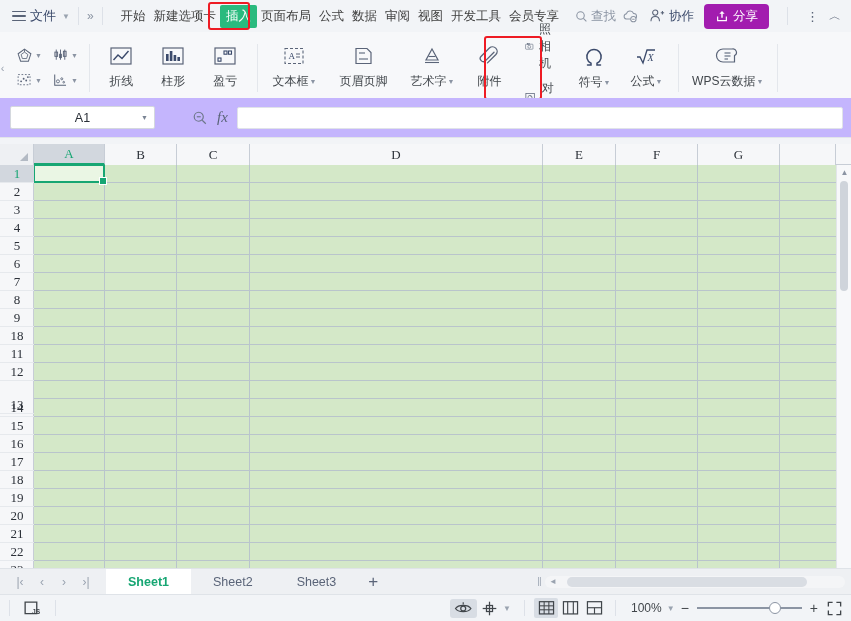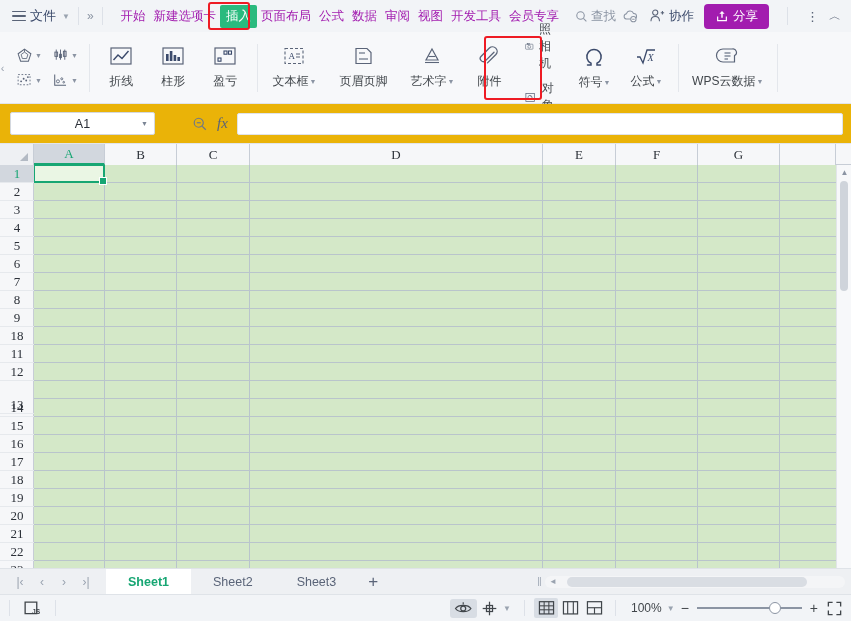--- a/index.html
+++ b/index.html
@@ -23,21 +23,21 @@
     display: flex; align-items: center; gap: 4px;
     margin-left: 12px; color: #3b4a6b; font-size: 13px;
   }
   .hamburger { display: inline-block; width: 14px; }
   .hamburger i { display: block; height: 1.5px; background: #5a6478; margin: 3px 0; border-radius: 1px;}
   .caret-sm { font-size: 8px; color: #9aa3b0; margin-left:2px;}
   .vsep { width: 1px; height: 18px; background: #dde1e8; margin: 0 8px; }
   .chev-dbl { color: #8b94a3; font-size: 12px; }
   .menu-items { display: flex; align-items: center; gap: 0px; margin-left: 6px; }
   .menu-item {
-    padding: 3px 4px; font-size: 12.5px; color: #a21caf; white-space: nowrap;
+    padding: 3px 4px; font-size: 12.5px; color: #404040; white-space: nowrap;
     position: relative; border-radius: 2px;
   }
   .menu-item.active { background: #2aba7e; color: #ffffff; padding: 3px 6px; }
   .redbox-menu {
     position: absolute; left: 208px; top: 2px; width: 42px; height: 28px;
     border: 2.5px solid #ee1b24; border-radius: 3px; pointer-events: none;
   }
   .find-wrap { display:flex; align-items:center; gap:3px; margin-left:12px; color:#8b94a3; font-size:12.5px;}
   .tb-right { margin-left: auto; display: flex; align-items: center; gap: 10px; margin-right: 10px; }
   .collab { display:flex; align-items:center; gap:4px; color:#3b4a6b; font-size:12.5px; }
@@ -71,22 +71,22 @@
   .big-btn.disabled { color: #b4bac4; }
   .stack-col { display:flex; flex-direction: column; justify-content:center; gap:8px; padding:0 4px;}
   .stack-btn { display:flex; align-items:center; gap:5px; font-size:12px; color:#41464b;}
   .redbox-ribbon {
     position: absolute; left: 484px; top: 36px; width: 58px; height: 64px;
     border: 2.5px solid #ee1b24; border-radius: 3px; pointer-events:none;
   }
 
   
   .formulabar {
-    position: absolute; left:0; top: 104px; width: 851px; height: 40px;
-    background: #eab308; display:flex; align-items:center;
+    position: absolute; left:0; top: 98px; width: 851px; height: 40px;
+    background: #c4b5fd; display:flex; align-items:center;
     border-bottom: 1px solid #e2e5ea;
   }
   .namebox {
     margin-left: 10px; width: 145px; height: 23px; background:#fff;
     border: 1px solid #d4d8de; border-radius: 2px;
     display:flex; align-items:center; justify-content:center; position: relative;
     font-size: 12.5px; color:#2b3038;
   }
   .namebox .nb-caret { position:absolute; right:6px; font-size:7px; color:#7a8494; }
   .fx-zone { display:flex; align-items:center; gap:9px; margin-left: 37px; }

